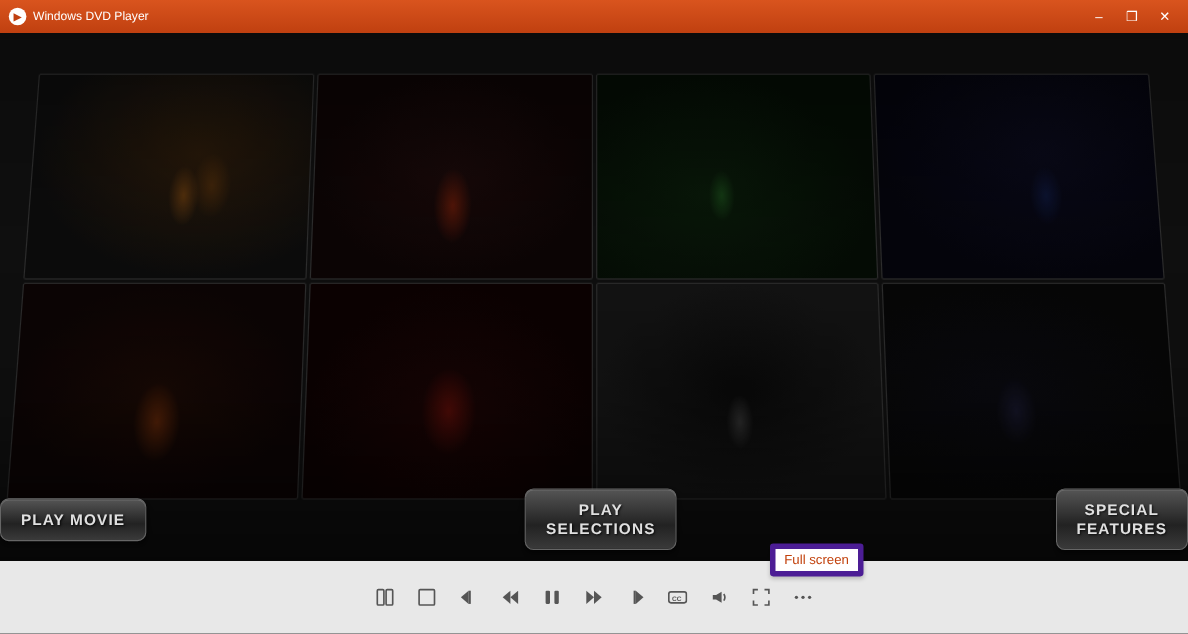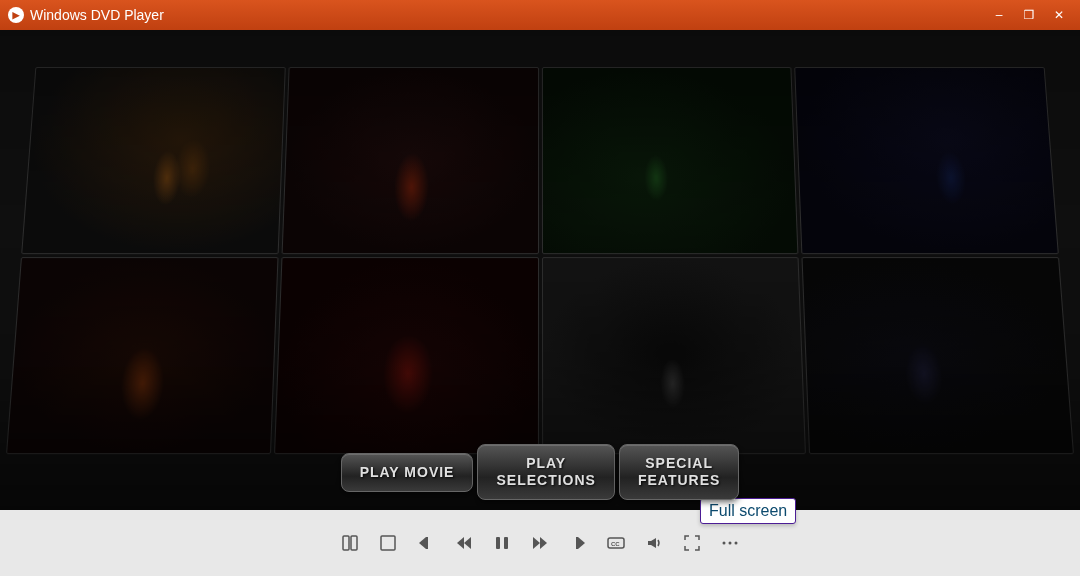--- a/index.html
+++ b/index.html
@@ -34,21 +34,21 @@
       border-radius: 50%;
       display: flex;
       align-items: center;
       justify-content: center;
       font-size: 9px;
       color: #c04010;
       font-weight: bold;
     }
     #title-text {
       color: white;
-      font-size: 14px;
+      font-size: 11px;
       font-weight: 400;
     }
     #title-bar-controls {
       display: flex;
       gap: 4px;
     }
     .title-btn {
       width: 26px;
       height: 18px;
       background: transparent;
@@ -146,21 +146,21 @@
       pointer-events: none;
     }
 
     
     #menu-buttons {
       position: absolute;
       bottom: 10px;
       left: 0;
       right: 0;
       display: flex;
-      justify-content: center;
+      justify-content: space-between;
       align-items: center;
       gap: 4px;
       z-index: 10;
     }
 
     .dvd-btn {
       background: linear-gradient(to bottom, #555 0%, #333 40%, #222 60%, #3a3a3a 100%);
       border: 1px solid #666;
       border-radius: 8px;
       color: #e0e0e0;
@@ -205,25 +205,25 @@
     .ctrl-btn svg {
       width: 18px;
       height: 18px;
     }
 
     
     #tooltip {
       position: absolute;
       bottom: 52px;
       background: white;
-      border: 1px solid #4c1d95;
+      border: 5px solid #4c1d95;
       border-radius: 3px;
       padding: 3px 8px;
-      font-size: 16px;
-      color: #0c4a6e;
+      font-size: 12px;
+      color: #c2410c;
       white-space: nowrap;
       box-shadow: 0 2px 4px rgba(0,0,0,0.2);
       left: 50%;
       transform: translateX(160px);
     }
 
     
     .cell-figure {
       position: absolute;
       width: 100%;

